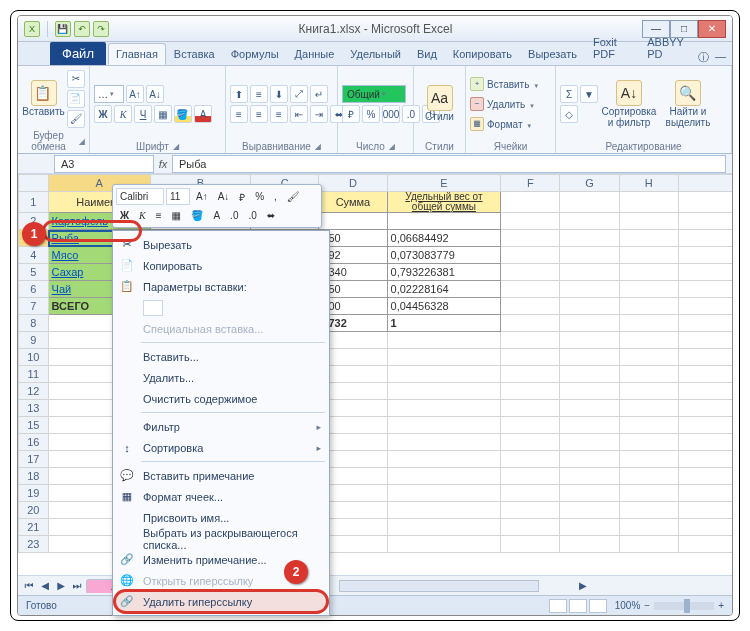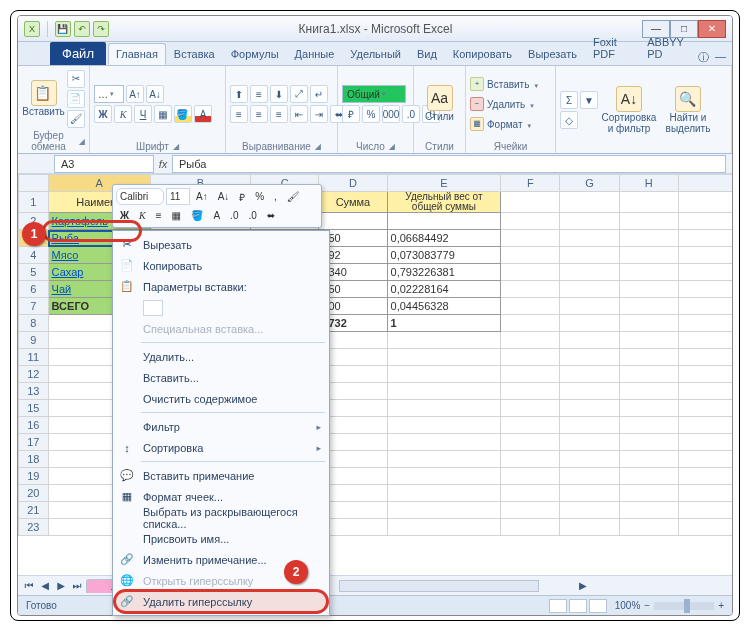--- a/index.html
+++ b/index.html
@@ -383,20 +383,23 @@
           <div class="ic">A↓</div>
           <div class="tx" style="white-space:pre-line;">Сортировка
 и фильтр</div>
         </div>
         <div class="bigbtn" style="width:56px;">
           <div class="ic">🔍</div>
           <div class="tx" style="white-space:pre-line;">Найти и
 выделить</div>
         </div>
       </div>
+      <div class="label">
+            <span>Редактирование</span>
+          </div>
     </div>
   </div>
 
   <div class="fnbar">
     <div class="namebox">A3</div>
     <div class="fx">fx</div>
     <div class="formula">Рыба</div>
   </div>
 
   <div class="gridwrap">
@@ -425,21 +428,21 @@
         <th>G</th>
         <th>H</th>
         <th></th>
       </tr>
       <tr>
         <th class="rowhdr">1</th>
         <td class="hdr-yellow">Наимено</td>
         <td class="hdr-yellow"></td>
         <td class="hdr-yellow">Цена</td>
         <td class="hdr-yellow">Сумма</td>
-        <td class="hdr-yellow" style="white-space:normal;line-height:1;font-size:10px;">Удельный вес от общей суммы</td>
+        <td class="hdr-yellow" style="white-space:normal;line-height:1;font-size:10px;text-decoration:underline;">Удельный вес от общей суммы</td>
         <td></td>
               <td></td>
               <td></td>
               <td></td>
       </tr>
       <tr>
         <th class="rowhdr">2</th>
         <td class="data-green link">Картофель</td>
         <td class="databorder"></td>
               <td class="databorder right"></td>
@@ -518,20 +521,32 @@
         <td class="databorder right total-b">6732</td>
         <td class="databorder right total-b">1</td>
         <td></td>
               <td></td>
               <td></td>
               <td></td>
       </tr>
 
       <tr>
               <th class="rowhdr">9</th>
+              <td></td>
+              <td></td>
+              <td></td>
+              <td></td>
+              <td></td>
+              <td></td>
+              <td></td>
+              <td></td>
+              <td></td>
+            </tr>
+      <tr>
+              <th class="rowhdr">10</th>
               <td></td>
               <td></td>
               <td></td>
               <td></td>
               <td></td>
               <td></td>
               <td></td>
               <td></td>
               <td></td>
             </tr>
@@ -695,21 +710,21 @@
       <span>−</span>
       <div class="zt"></div>
       <span>+</span>
     </div>
   </div>
 
 </div>
 </div>
 
 <div class="mini-toolbar">
-  <div class="mtb box" style="width:48px;border-radius:6px;">Calibri</div>
+  <div class="mtb box" style="width:48px;">Calibri</div>
   <div class="mtb box" style="width:24px;">11</div>
   <div class="mtb">A↑</div>
   <div class="mtb">A↓</div>
   <div class="mtb">₽</div>
   <div class="mtb">%</div>
   <div class="mtb">,</div>
   <div class="mtb">🖌</div>
   <div class="mtb bold">Ж</div>
   <div class="mtb ital">К</div>
   <div class="mtb">≡</div>
@@ -736,24 +751,24 @@
     </div>
   <div class="mi">
       <span class="mic"></span>
       <span style="display:inline-block;width:20px;height:16px;border:1px solid #c9d7ea;background:#fff;"></span>
     </div>
   <div class="mi disabled">
       <span>Специальная вставка...</span>
     </div>
   <div class="sep"></div>
   <div class="mi">
+      <span>Вставить...</span>
+    </div>
+  <div class="mi">
       <span>Удалить...</span>
-    </div>
-  <div class="mi">
-      <span>Вставить...</span>
     </div>
   <div class="mi">
       <span>Очистить содержимое</span>
     </div>
   <div class="sep"></div>
   <div class="mi">
       <span>Фильтр</span>
       <span class="arrow">▸</span>
     </div>
   <div class="mi">
@@ -764,24 +779,24 @@
   <div class="sep"></div>
   <div class="mi">
       <span class="mic">💬</span>
       <span>Вставить примечание</span>
     </div>
   <div class="mi">
       <span class="mic">▦</span>
       <span>Формат ячеек...</span>
     </div>
   <div class="mi">
+      <span>Присвоить имя...</span>
+    </div>
+  <div class="mi">
       <span>Выбрать из раскрывающегося списка...</span>
-    </div>
-  <div class="mi">
-      <span>Присвоить имя...</span>
     </div>
   <div class="mi">
       <span class="mic">🔗</span>
       <span>Изменить примечание...</span>
     </div>
   <div class="mi disabled">
       <span class="mic">🌐</span>
       <span>Открыть гиперссылку</span>
     </div>
   <div class="mi hl1">

